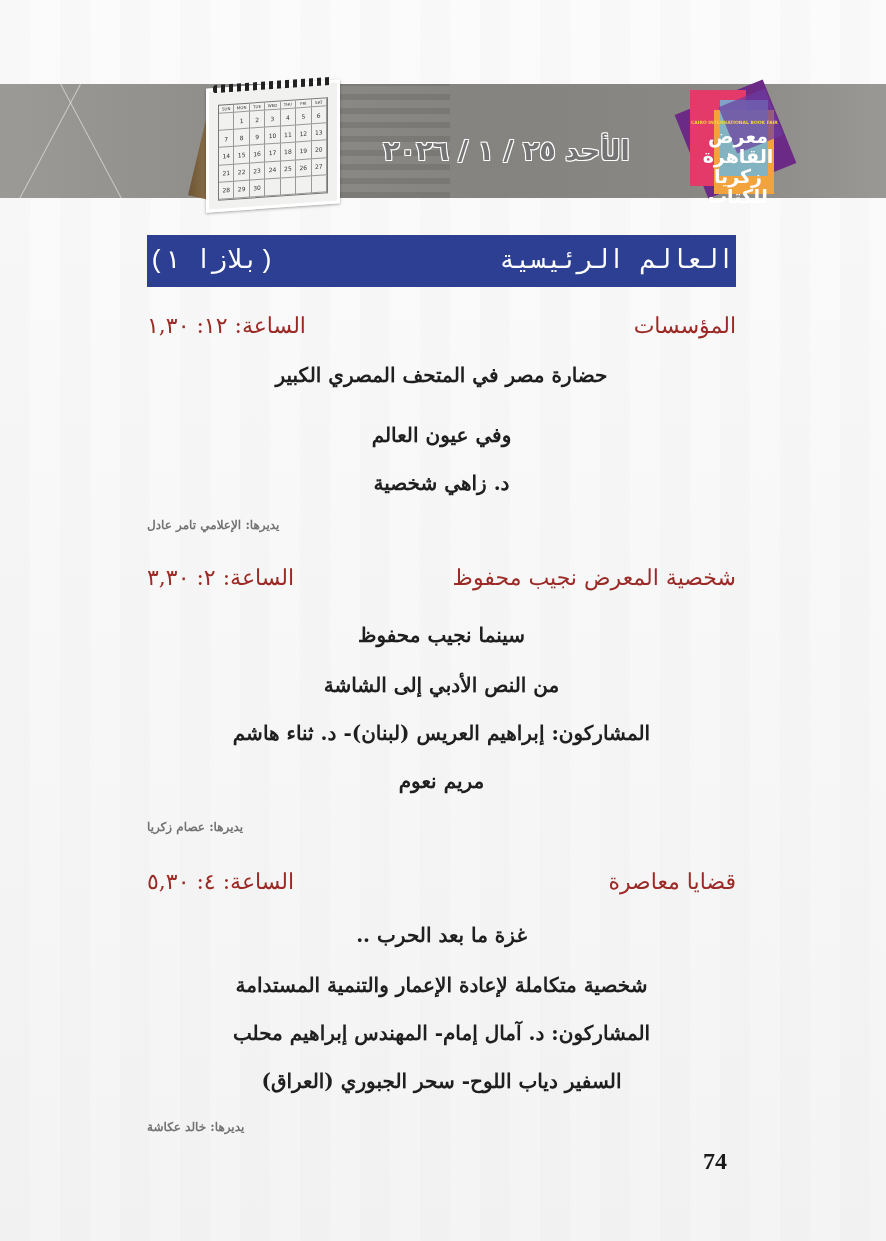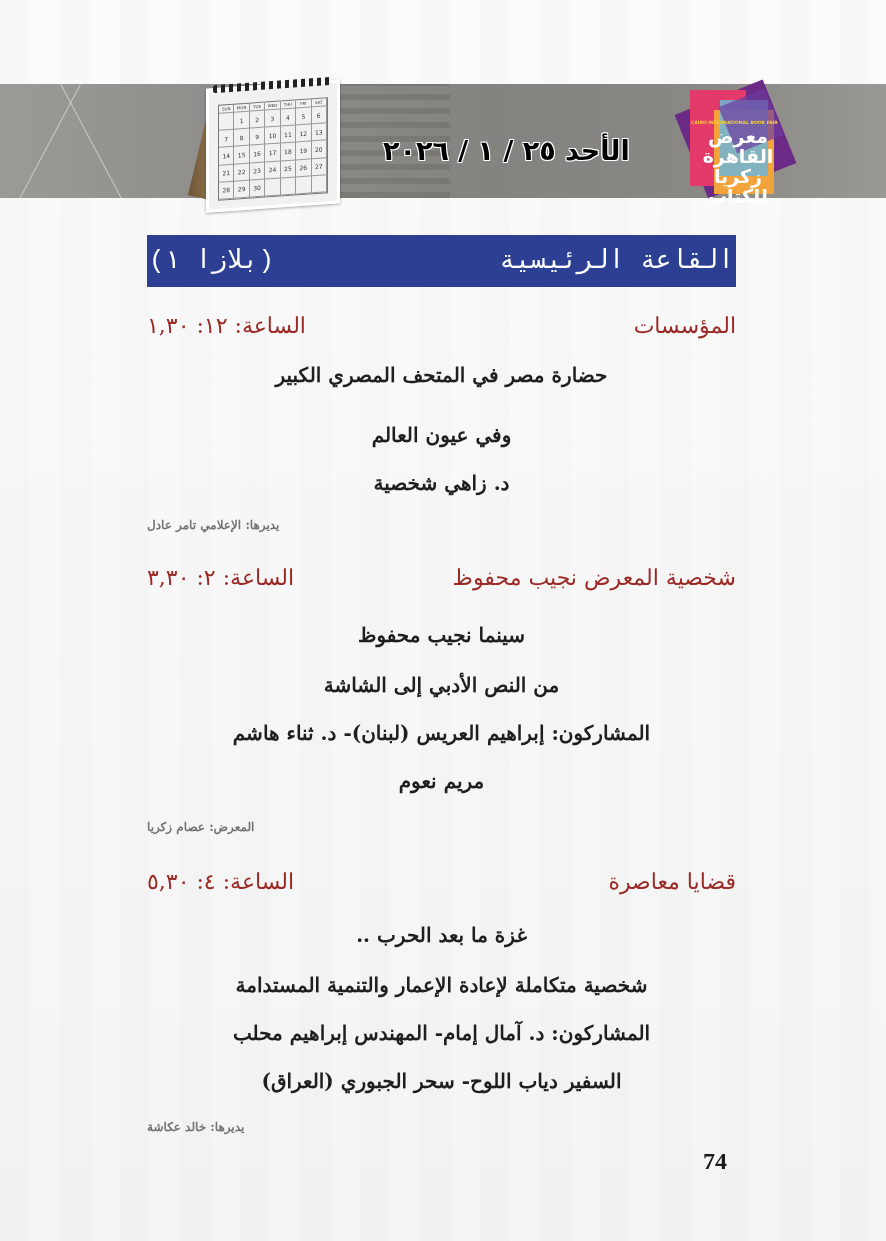--- a/index.html
+++ b/index.html
@@ -25,21 +25,21 @@
       transform-origin: top left;
     }
     .header-band .ghost-text {
       position: absolute; left: 330px; top: 0; width: 120px; height: 114px;
       background: repeating-linear-gradient(0deg, rgba(60,60,60,0.35) 0 6px, rgba(0,0,0,0) 6px 14px);
       opacity: 0.5;
     }
     .date-text {
       position: absolute; left: 383px; top: 135px;
       font-family: "DejaVu Sans", sans-serif; font-weight: bold;
-      font-size: 27px; color: #000000; direction: rtl;
+      font-size: 27px; color: #737373; direction: rtl;
       text-shadow: 0 0 1px #fff, 1px 1px 0 #fff, -1px -1px 0 #fff, 1px -1px 0 #fff, -1px 1px 0 #fff;
       letter-spacing: 1px; white-space: nowrap;
     }
     
     .calendar {
       position: absolute; left: 188px; top: 76px; width: 150px; height: 132px;
     }
     .calendar .stand {
       position: absolute; left: 0; top: 18px; width: 40px; height: 110px;
       background: linear-gradient(90deg, #6d5535, #a88a5c);
@@ -197,21 +197,21 @@
   <div class="sq sq-blue"></div>
   <div class="sq sq-violet"></div>
   <div class="eng">CAIRO INTERNATIONAL BOOK FAIR</div>
   <div class="arabic">
     <div>معرض القاهرة</div>
     <div>زكريا للكتاب</div>
   </div>
 </div>
 
 <div class="hall-bar">
-  <span>القاعة الرئيسية</span>
+  <span>العالم الرئيسية</span>
   <span>(بلازا ١)</span>
 </div>
 
 <div class="content">
   <div class="sec-head" style="top:6px;">
     <span class="cat">المؤسسات</span>
     <span class="time">الساعة: ١٢: ١,٣٠</span>
   </div>
   <div class="line" style="top:58px;">حضارة مصر في المتحف  المصري الكبير</div>
   <div class="line" style="top:118px;">وفي عيون العالم</div>
@@ -222,21 +222,21 @@
 
   <div class="sec-head" style="top:258px;">
     <span class="cat">شخصية المعرض نجيب محفوظ</span>
     <span class="time">الساعة: ٢: ٣,٣٠</span>
   </div>
   <div class="line" style="top:318px;">سينما نجيب محفوظ</div>
   <div class="line" style="top:368px;">من النص الأدبي إلى الشاشة</div>
   <div class="line" style="top:416px;">المشاركون: إبراهيم العريس (لبنان)- د. ثناء هاشم</div>
   <div class="line" style="top:464px;">مريم نعوم</div>
   <div class="mod-wrap" style="top:510px;">
-    <span class="mod-text">المعرض: عصام زكريا</span>
+    <span class="mod-text">يديرها: عصام زكريا</span>
   </div>
 
   <div class="sec-head" style="top:562px;">
     <span class="cat">قضايا معاصرة</span>
     <span class="time">الساعة: ٤: ٥,٣٠</span>
   </div>
   <div class="line" style="top:618px;">غزة ما بعد الحرب ..</div>
   <div class="line" style="top:668px;">شخصية متكاملة لإعادة الإعمار والتنمية المستدامة</div>
   <div class="line" style="top:716px;">المشاركون: د. آمال إمام- المهندس إبراهيم محلب</div>
   <div class="line" style="top:764px;">السفير دياب اللوح- سحر الجبوري (العراق)</div>

